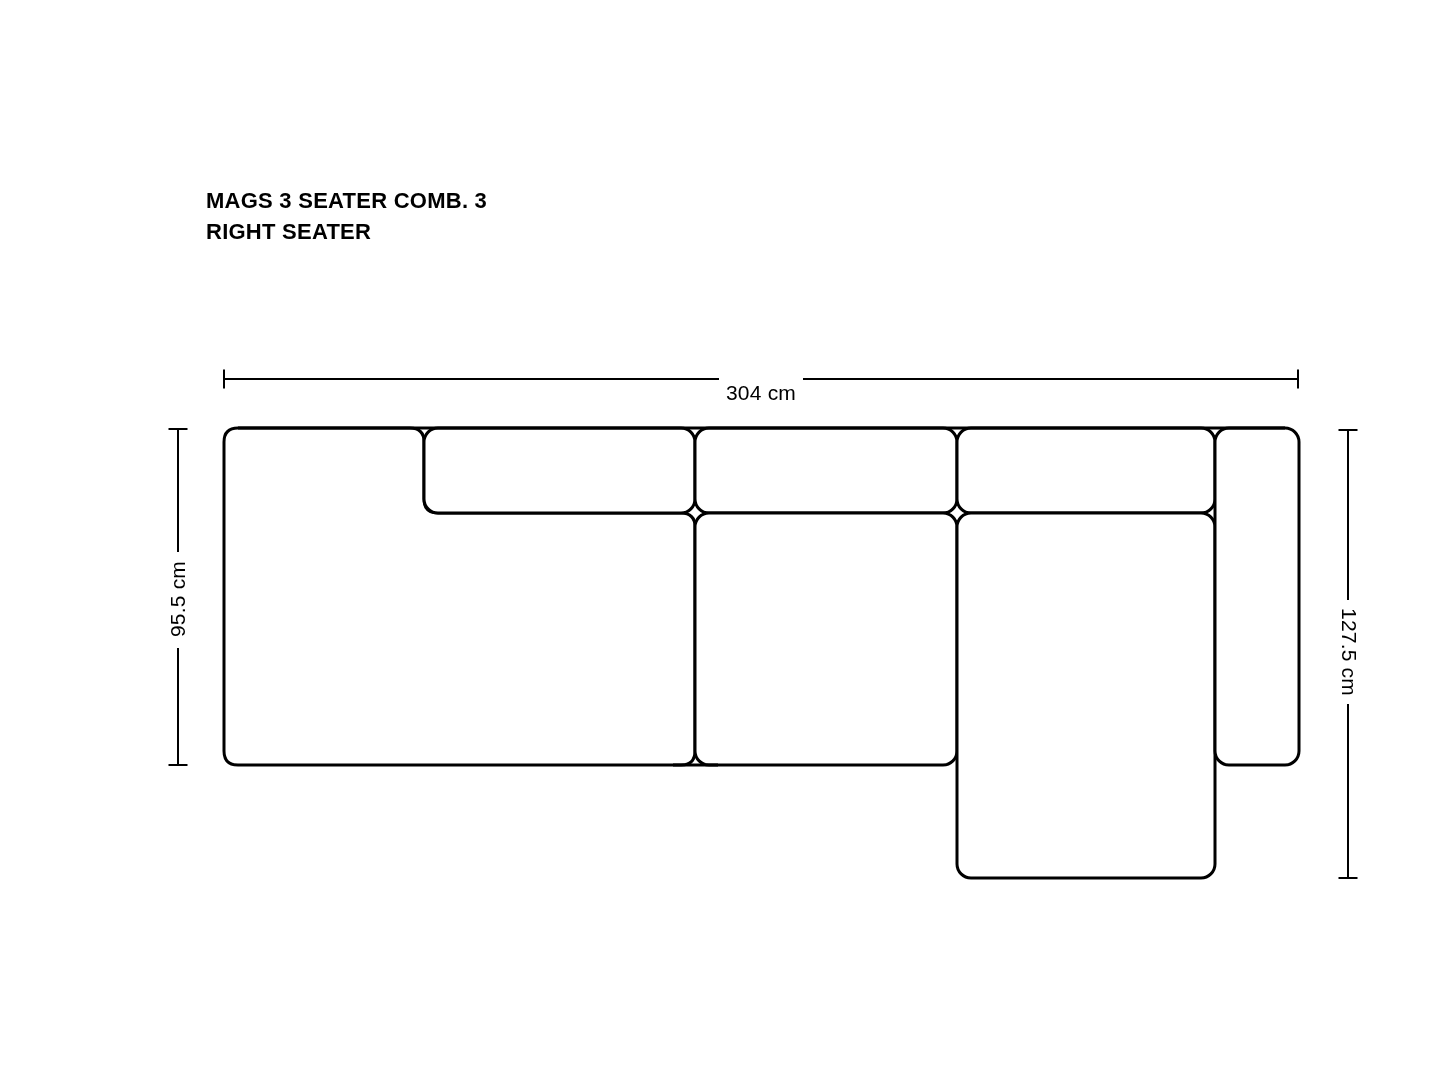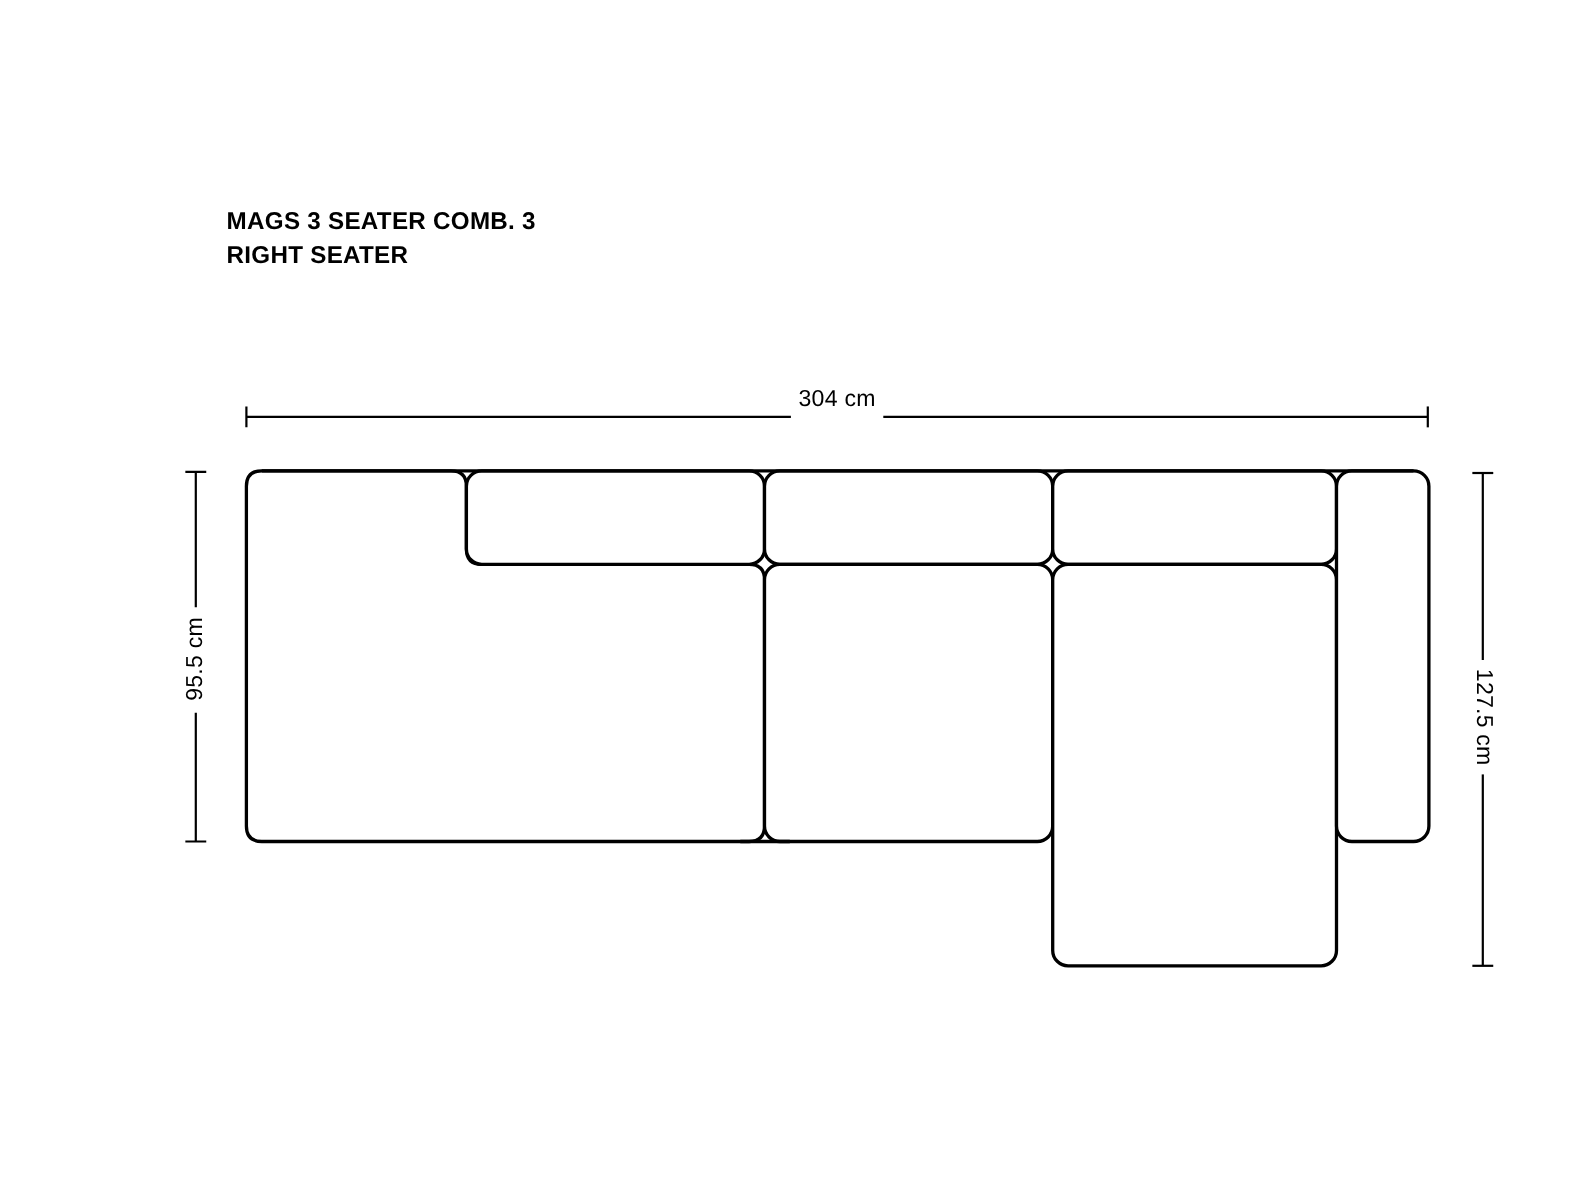--- a/index.html
+++ b/index.html
@@ -35,21 +35,21 @@
   .dim-label {
     position: absolute;
     font-size: 21px;
     font-weight: 400;
     letter-spacing: 0.2px;
     color: #000000;
     white-space: nowrap;
   }
   .dim-label.top {
     left: 733px;
-    top: 363px;
+    top: 393px;
     transform: translate(-50%, -50%);
   }
   .dim-label.left {
     left: 150px;
     top: 599px;
     transform: translate(-50%, -50%) rotate(-90deg);
   }
   .dim-label.right {
     left: 1321px;
     top: 652px;

